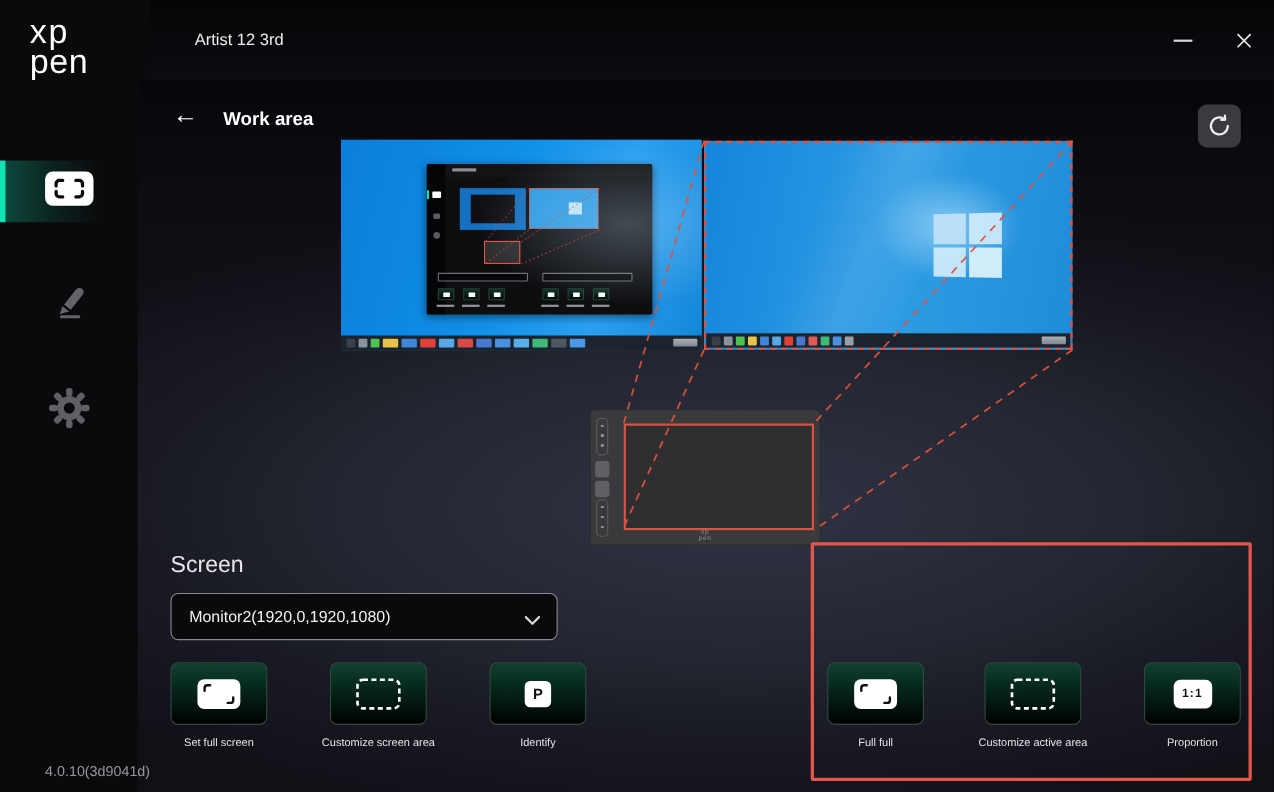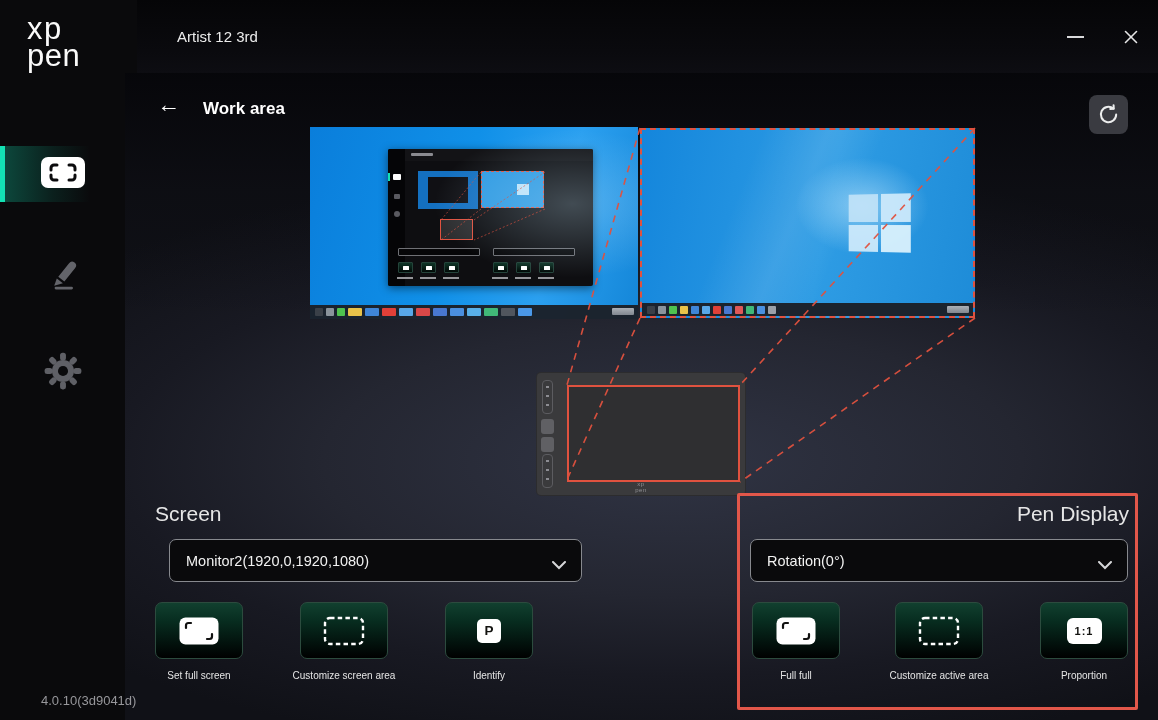--- a/index.html
+++ b/index.html
@@ -85,21 +85,21 @@
   .tab-logo { position:absolute; left:50%; bottom:2px; transform:translateX(-50%); color:#909094; font-size:6px; line-height:0.9; text-align:center; letter-spacing:0.5px; }
 
   
   .map-lines { position:absolute; left:0; top:0; width:1033px; height:647px; z-index:4; pointer-events:none; }
 
   
   .section-label { position:absolute; top:429px; color:#e6e6e6; font-size:21px; z-index:6; }
   .lbl-screen { left:30px; }
   .lbl-pen { left:612px; width:392px; text-align:right; }
   .dropdown { position:absolute; top:466px; height:43px; background:#0a0a0c; border:1px solid #87898e; border-radius:7px; display:flex; align-items:center; padding:0 16px; color:#f2f2f2; font-size:14.5px; cursor:pointer; z-index:6; }
-  .dd-screen { left:44px; width:413px; }
+  .dd-screen { left:30px; width:352px; }
   .dd-rotation { left:625px; width:378px; }
   .dd-chevron { position:absolute; right:15px; top:17px; }
 
   .green-btn { position:absolute; top:529px; width:88px; height:57px; border-radius:7px; border:1px solid #2c4b3e;
     background:linear-gradient(180deg,#11402f 0%,#072c1f 34%,#010806 88%,#000 100%);
     display:flex; align-items:center; justify-content:center; cursor:pointer; z-index:6; }
   .btn-label { position:absolute; top:596px; width:150px; text-align:center; color:#e4e4e4; font-size:10px; line-height:1.32; z-index:6; }
   .id-badge { width:24px; height:24px; background:#fff; border-radius:5px; color:#131310; font-weight:bold; font-size:13.5px; display:flex; align-items:center; justify-content:center; }
   .prop-badge { width:35px; height:26px; background:#fff; border-radius:6px; color:#131310; font-weight:bold; font-size:11px; letter-spacing:1px; display:flex; align-items:center; justify-content:center; }
 
@@ -340,29 +340,20 @@
         <rect x="2" y="2" width="38" height="26" rx="5" fill="none" stroke="#ffffff" stroke-width="2.4" stroke-dasharray="4.5 3.2"></rect>
       </svg>
     </div>
     <div class="green-btn" style="left:320px;">
       <span class="id-badge">P</span>
     </div>
     <div class="btn-label" style="left:-1px;">Set full screen</div>
     <div class="btn-label" style="left:144px;">Customize screen area</div>
     <div class="btn-label" style="left:289px;">Identify</div>
 
-    <div class="section-label lbl-pen">Pen Display</div>
-    <div class="dropdown dd-rotation">
-      <span>Rotation(0°)</span>
-      <span class="dd-chevron">
-        <svg width="14" height="9">
-            <polyline points="1,1 7,7 13,1" stroke="#d6d7d9" stroke-width="2" fill="none" stroke-linecap="round"></polyline>
-          </svg>
-      </span>
-    </div>
 
     <div class="green-btn" style="left:627px;">
       <svg width="42" height="30" viewBox="0 0 42 30">
         <rect x="1.5" y="1.5" width="39" height="27" rx="6" fill="#ffffff"></rect>
         <path d="M8 12 v-2.5 a2.5 2.5 0 0 1 2.5 -2.5 H13" stroke="#111110" stroke-width="2.2" fill="none" stroke-linecap="round"></path>
         <path d="M34 18 v2.5 a2.5 2.5 0 0 1 -2.5 2.5 H29" stroke="#111110" stroke-width="2.2" fill="none" stroke-linecap="round"></path>
       </svg>
     </div>
     <div class="green-btn" style="left:770px;">
       <svg width="42" height="30" viewBox="0 0 42 30">

